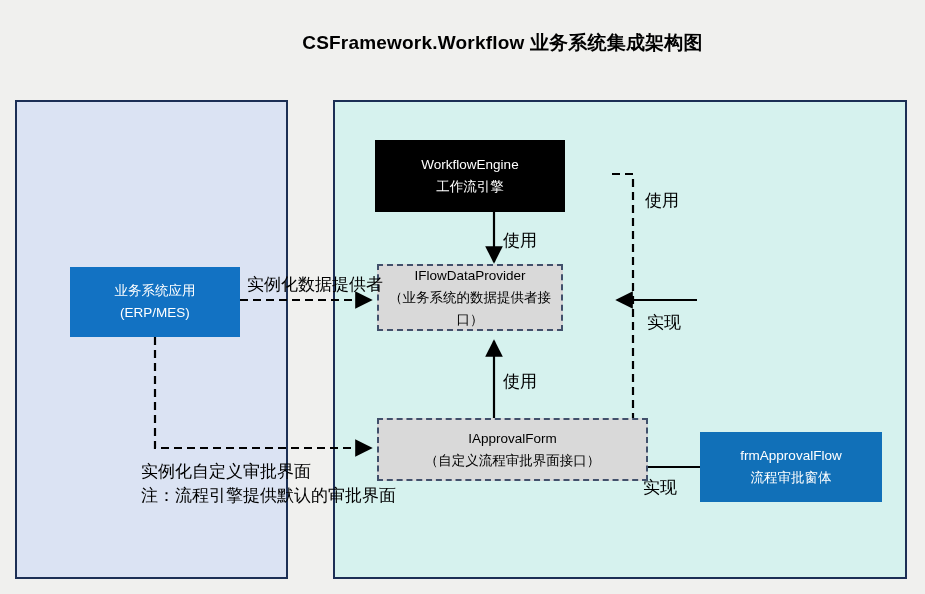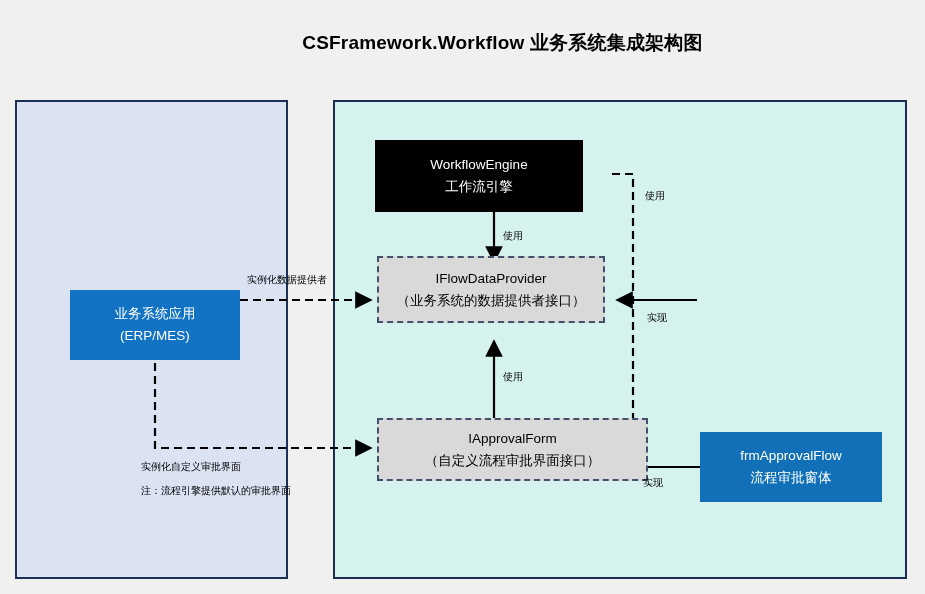--- a/index.html
+++ b/index.html
@@ -13,28 +13,28 @@
   .stage{position:relative;width:925px;height:594px;background:var(--page-bg);overflow:hidden;}
   .title{position:absolute;left:0;top:30px;width:925px;text-align:center;
          font-size:19px;font-weight:bold;color:var(--text-dark);letter-spacing:0.2px;padding-left:40px;}
   .panel{position:absolute;border:2px solid var(--panel-border);box-sizing:border-box;}
   .left-panel{left:15px;top:100px;width:273px;height:479px;background:var(--left-panel-bg);}
   .right-panel{left:333px;top:100px;width:574px;height:479px;background:var(--right-panel-bg);}
   svg.edges{position:absolute;left:0;top:0;width:925px;height:594px;pointer-events:none;}
   .node{position:absolute;box-sizing:border-box;display:flex;flex-direction:column;
         justify-content:center;align-items:center;text-align:center;
         font-size:13.5px;line-height:22px;}
-  .node-engine{left:375px;top:140px;width:208px;height:72px;background:var(--engine-bg);color:var(--text-light);text-align:right;}
-  .node-app{left:70px;top:267px;width:170px;height:70px;background:var(--app-bg);color:var(--text-light);margin-top:23px;}
+  .node-engine{left:375px;top:140px;width:190px;height:72px;background:var(--engine-bg);color:var(--text-light);text-align:right;}
+  .node-app{left:70px;top:267px;width:170px;height:70px;background:var(--app-bg);color:var(--text-light);}
   .node-iface{background:var(--interface-bg);color:var(--text-dark);border:2px dashed var(--interface-border);}
-  .node-iflow{left:377px;top:256px;width:228px;height:67px;}
+  .node-iflow{left:377px;top:264px;width:186px;height:67px;}
   .node-iapproval{left:377px;top:418px;width:271px;height:63px;}
   .node-demo{left:697px;top:264px;width:185px;height:74px;background:var(--demo-bg);color:var(--text-light);}
   .node-frm{left:700px;top:432px;width:182px;height:70px;background:var(--frm-bg);color:var(--text-light);}
-  .edge-label{position:absolute;font-size:10px;color:var(--text-dark);white-space:nowrap;}
+  .edge-label{position:absolute;font-size:17px;color:var(--text-dark);white-space:nowrap;}
   .lbl-use-engine-provider{left:503px;top:229px;}
   .lbl-use-approval-provider{left:503px;top:370px;}
   .lbl-use-engine-approval{left:645px;top:189px;}
   .lbl-impl-provider{left:647px;top:311px;}
   .lbl-impl-approval{left:643px;top:476px;}
   .lbl-inst-provider{left:247px;top:273px;}
   .lbl-inst-approval{left:141px;top:460px;}
   .lbl-note{left:141px;top:484px;}
 </style>
 </head>

